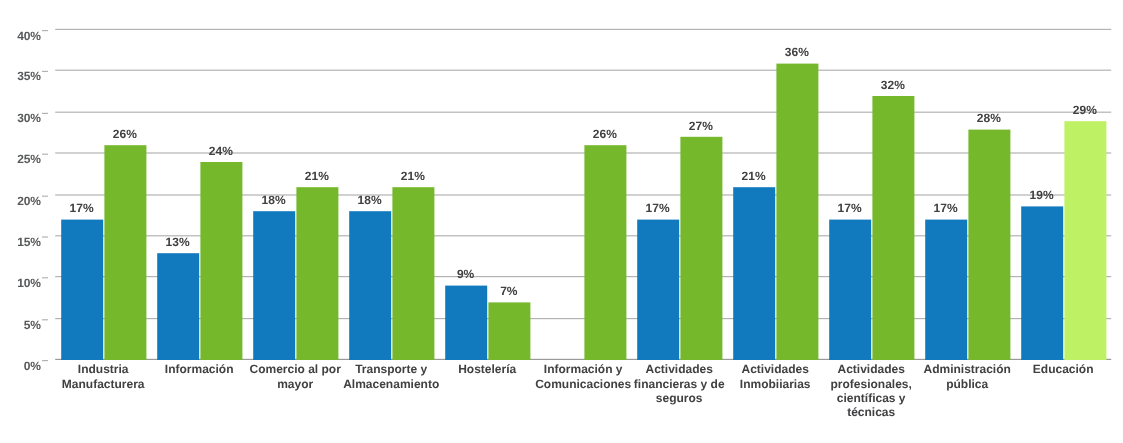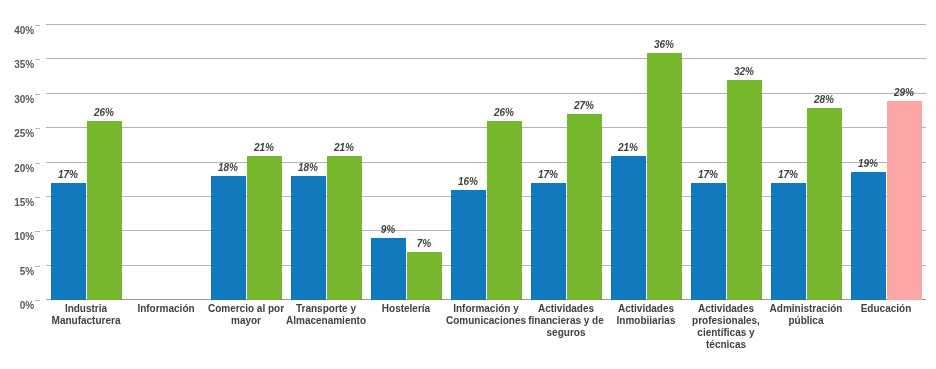--- a/index.html
+++ b/index.html
@@ -92,21 +92,20 @@
   .bar-value {
     position: absolute;
     bottom: 100%;
     left: 50%;
     transform: translateX(-50%);
     margin-bottom: 3px;
     font-size: 10px;
     font-weight: bold;
     color: #414042;
     white-space: nowrap;
-    font-style: italic;
   }
 
   
   #categories-layer {
     position: absolute;
     left: 46px;
     top: 303px;
     width: 880px;
     height: 66px;
   }
@@ -161,20 +160,26 @@
   <div id="groups-layer">
       <div class="bar-group" style="left: 4.5px; width: 71px;">
         <div class="bar series-a" style="height: 116.875px; background: rgb(17, 121, 190);">
           <span class="bar-value">17%</span>
         </div>
         <div class="bar series-b" style="height: 178.75px; background: rgb(118, 184, 43);">
           <span class="bar-value">26%</span>
         </div>
       </div>
       <div class="bar-group" style="left: 84.5px; width: 71px;">
+        <div class="bar series-a" style="height: 89.375px; background: rgb(17, 121, 190);">
+          <span class="bar-value">13%</span>
+        </div>
+        <div class="bar series-b" style="height: 165px; background: rgb(118, 184, 43);">
+          <span class="bar-value">24%</span>
+        </div>
       </div>
       <div class="bar-group" style="left: 164.5px; width: 71px;">
         <div class="bar series-a" style="height: 123.75px; background: rgb(17, 121, 190);">
           <span class="bar-value">18%</span>
         </div>
         <div class="bar series-b" style="height: 144.375px; background: rgb(118, 184, 43);">
           <span class="bar-value">21%</span>
         </div>
       </div>
       <div class="bar-group" style="left: 244.5px; width: 71px;">
@@ -187,23 +192,20 @@
       </div>
       <div class="bar-group" style="left: 324.5px; width: 71px;">
         <div class="bar series-a" style="height: 61.875px; background: rgb(17, 121, 190);">
           <span class="bar-value">9%</span>
         </div>
         <div class="bar series-b" style="height: 48.125px; background: rgb(118, 184, 43);">
           <span class="bar-value">7%</span>
         </div>
       </div>
       <div class="bar-group" style="left: 404.5px; width: 71px;">
-        <div class="bar series-a" style="height: 110px; background: rgb(17, 121, 190);">
-          <span class="bar-value">16%</span>
-        </div>
         <div class="bar series-b" style="height: 178.75px; background: rgb(118, 184, 43);">
           <span class="bar-value">26%</span>
         </div>
       </div>
       <div class="bar-group" style="left: 484.5px; width: 71px;">
         <div class="bar series-a" style="height: 116.875px; background: rgb(17, 121, 190);">
           <span class="bar-value">17%</span>
         </div>
         <div class="bar series-b" style="height: 185.625px; background: rgb(118, 184, 43);">
           <span class="bar-value">27%</span>
@@ -230,21 +232,21 @@
           <span class="bar-value">17%</span>
         </div>
         <div class="bar series-b" style="height: 192.5px; background: rgb(118, 184, 43);">
           <span class="bar-value">28%</span>
         </div>
       </div>
       <div class="bar-group" style="left: 804.5px; width: 71px;">
         <div class="bar series-a" style="height: 128px; background: rgb(17, 121, 190);">
           <span class="bar-value">19%</span>
         </div>
-        <div class="bar series-b" style="height: 199.375px; background: #fca5a5;">
+        <div class="bar series-b" style="height: 199.375px; background: #bef264;">
           <span class="bar-value">29%</span>
         </div>
       </div>
     </div>
 
   <div id="categories-layer">
       <div class="category-label" style="left: -4px; width: 88px;">Industria Manufacturera</div>
       <div class="category-label" style="left: 76px; width: 88px;">Información</div>
       <div class="category-label" style="left: 156px; width: 88px;">Comercio al por mayor</div>
       <div class="category-label" style="left: 236px; width: 88px;">Transporte y Almacenamiento</div>

